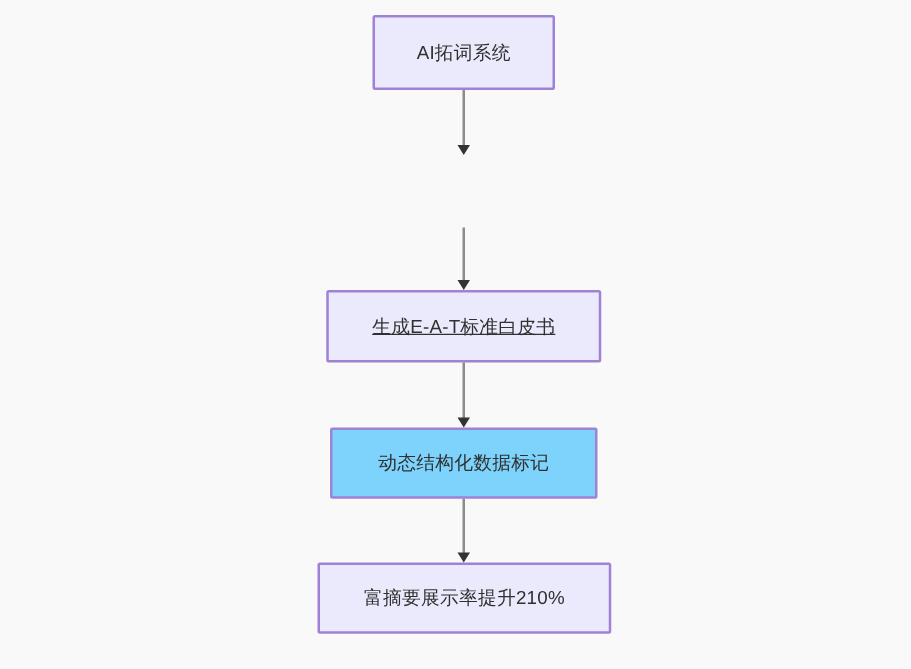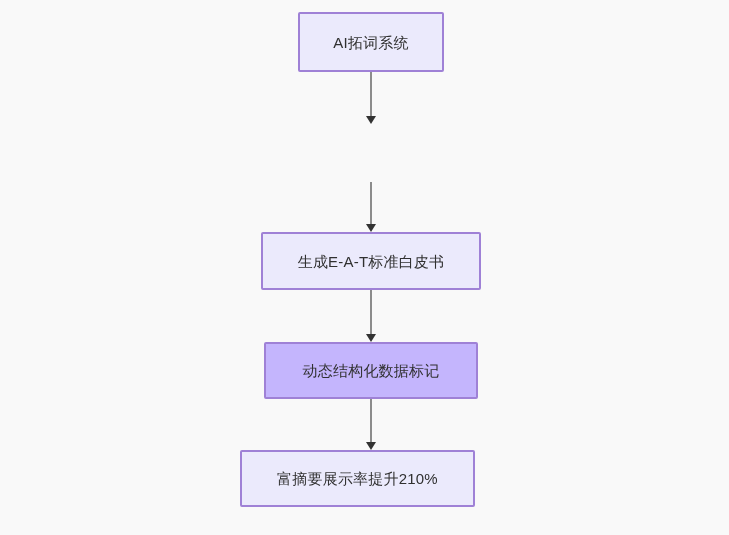--- a/index.html
+++ b/index.html
@@ -68,29 +68,29 @@
 </head>
 <body style="background: rgb(249, 249, 249);">
 
 <div id="flow-canvas">
 
   <div class="node" style="left: 298px; top: 12px; width: 146px; height: 60px; background: rgb(235, 234, 252); border-color: rgb(159, 129, 214); color: rgb(48, 48, 48);">
     <span class="node-label">AI拓词系统</span>
   </div>
 
 
-  <div class="node" style="left: 261px; top: 232px; width: 220px; height: 58px; background: rgb(235, 234, 252); border-color: rgb(159, 129, 214); color: rgb(48, 48, 48);">
+  <div class="node" style="left: 261px; top: 232px; width: 220px; height: 58px; background: rgb(235, 234, 252); border-color: rgb(159, 129, 214); color: rgb(48, 48, 48); text-decoration: underline;">
     <span class="node-label">生成E-A-T标准白皮书</span>
   </div>
 
-  <div class="node" style="left: 264px; top: 342px; width: 214px; height: 57px; background: #c4b5fd; border-color: rgb(159, 129, 214); color: rgb(48, 48, 48);">
+  <div class="node" style="left: 264px; top: 342px; width: 214px; height: 57px; background: #7dd3fc; border-color: rgb(159, 129, 214); color: rgb(48, 48, 48);">
     <span class="node-label">动态结构化数据标记</span>
   </div>
 
-  <div class="node" style="left: 240px; top: 450px; width: 235px; height: 57px; background: rgb(235, 234, 252); border-color: rgb(159, 129, 214); color: rgb(48, 48, 48); align-items: center;">
+  <div class="node" style="left: 254px; top: 450px; width: 235px; height: 57px; background: rgb(235, 234, 252); border-color: rgb(159, 129, 214); color: rgb(48, 48, 48); align-items: center;">
     <span class="node-label">富摘要展示率提升210%</span>
   </div>
 
   <div class="edge" style="left: 366px; top: 72px; height: 52px;">
     <div class="edge-line" style="height: 45px; background: rgb(140, 140, 140);"></div>
     <div class="edge-arrow" style="border-top-color: rgb(51, 51, 51);"></div>
   </div>
 
   <div class="edge" style="left: 366px; top: 182px; height: 50px;">
     <div class="edge-line" style="height: 43px; background: rgb(140, 140, 140);"></div>

